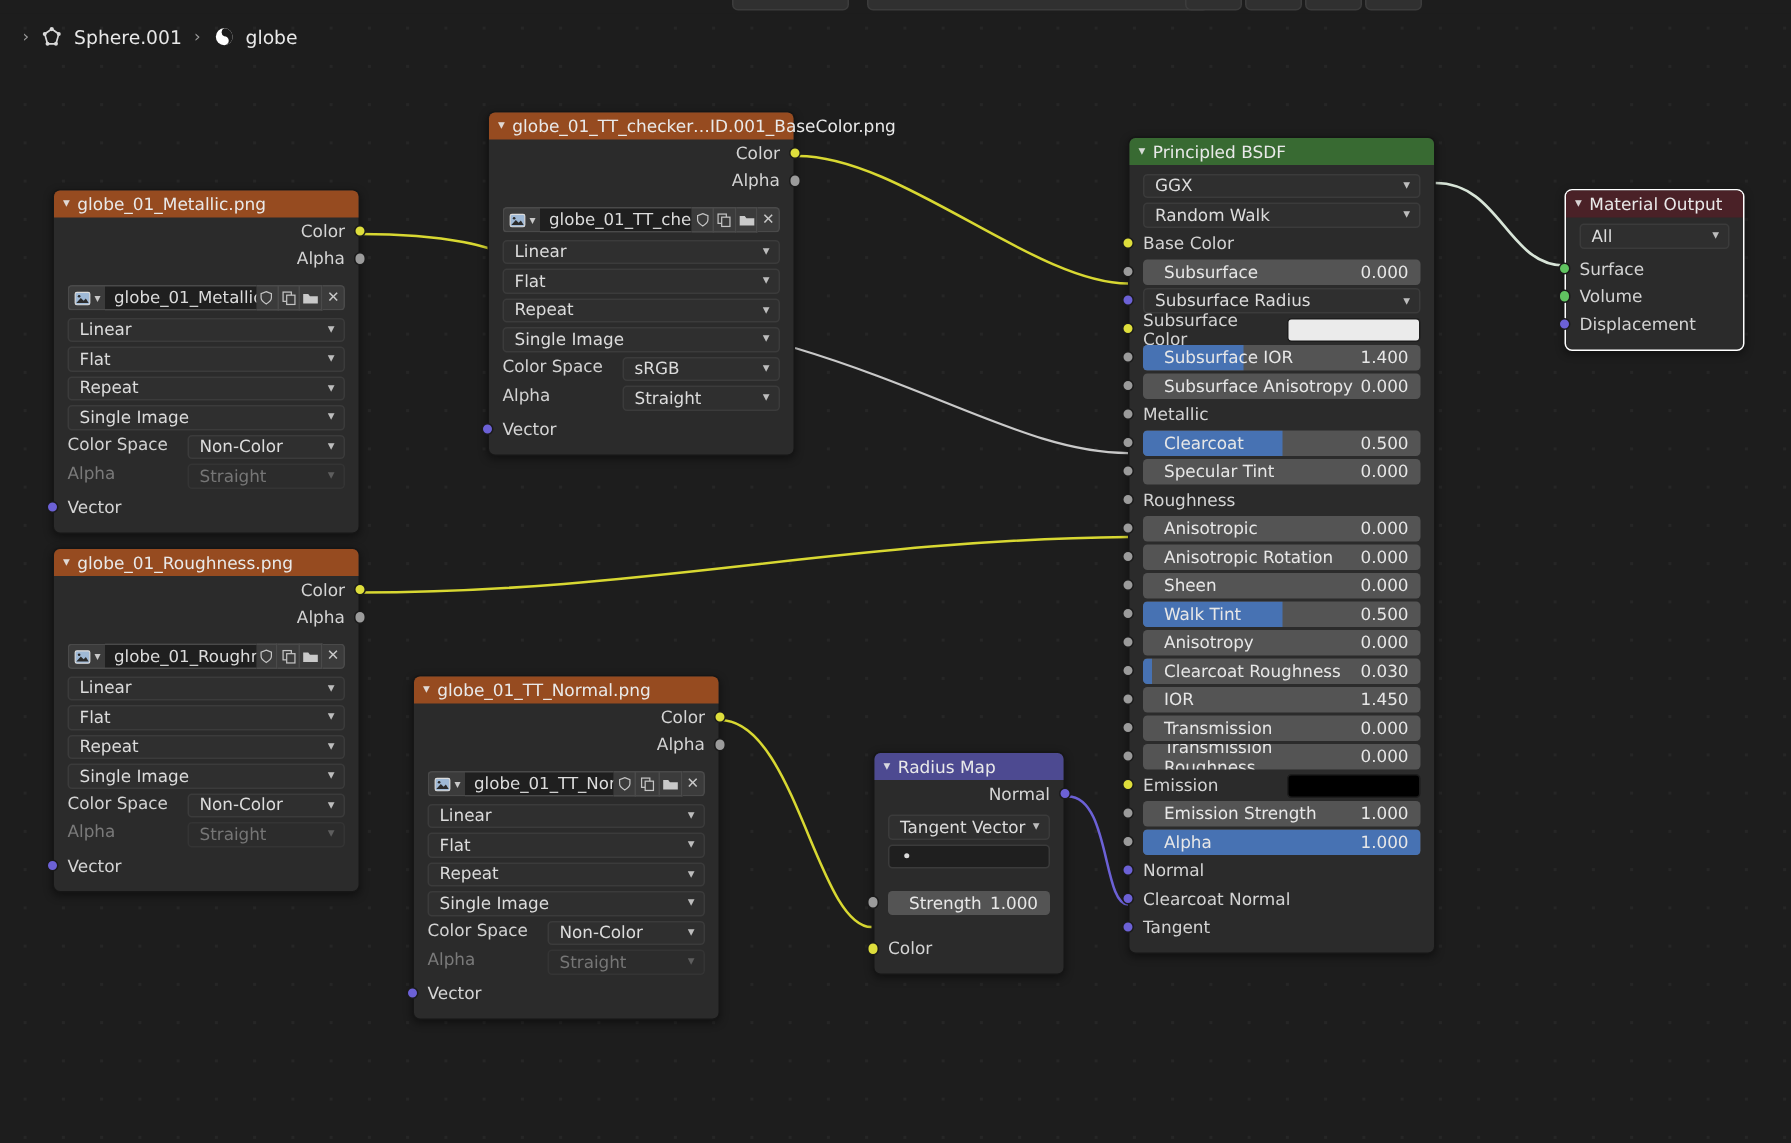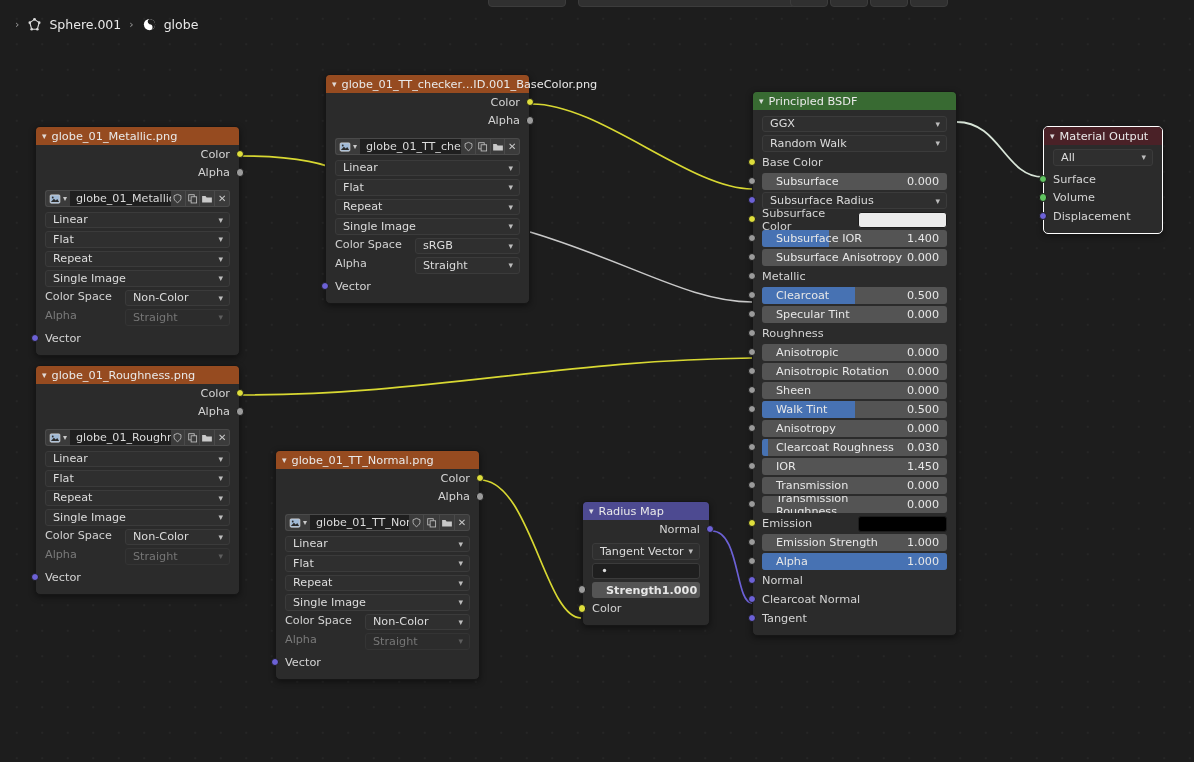--- a/index.html
+++ b/index.html
@@ -556,21 +556,21 @@
         </div>
     </div>
     <div class="wrow">
       <div class="sel" style="background:#1f1f1f;border-color:#3b3b3b;gap:5px;">
         <svg class="ico-svg" width="9" height="9" viewBox="0 0 16 16">
             <circle cx="8" cy="8" r="3" fill="#dcdcdc"></circle>
           </svg>
         <span></span>
       </div>
     </div>
-    <div class="bsdf-body" style="padding:0 9px;font-weight:bold;">
+    <div class="bsdf-body" style="padding:12px 9px;">
       <div class="bsdf-row">
         <span class="sock in s-grey"></span>
         <div class="fld">
           <span class="fname">Strength</span>
           <span class="fval">1.000</span>
         </div>
       </div>
     </div>
     <div class="row">
       <span class="sock in s-yellow"></span>

